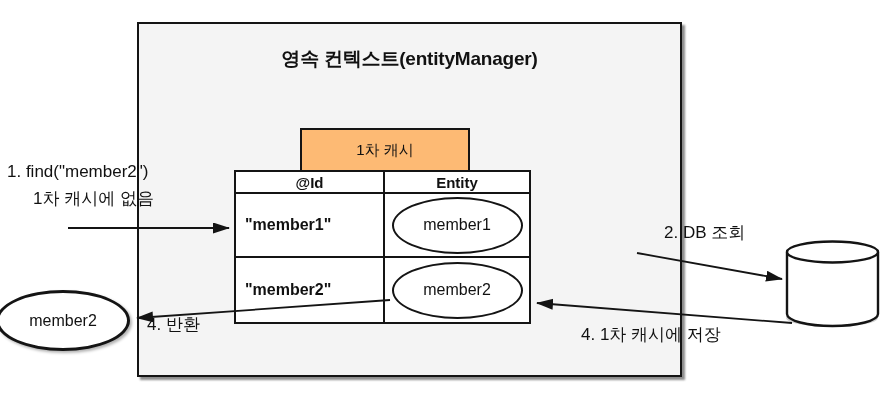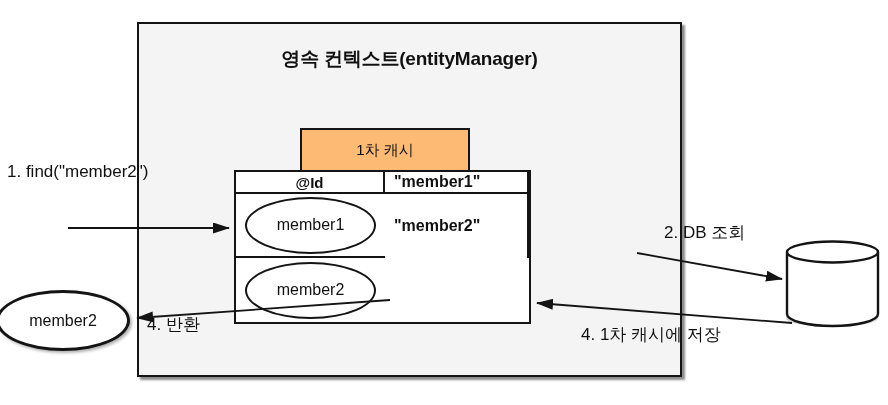--- a/index.html
+++ b/index.html
@@ -119,20 +119,23 @@
   </div>
 
   <div class="cache-label-box">
     <span>1차 캐시</span>
   </div>
 
   <div class="cache-table">
     <div class="cell header col-first row-border">
       <span>@Id</span>
     </div>
+    <div class="cell header row-border">
+      <span>Entity</span>
+    </div>
 
     <div class="cell id-cell col-first row-border">
       <span>"member1"</span>
     </div>
     <div class="cell entity-cell row-border">
       <div class="entity-ellipse">
         <span>member1</span>
       </div>
     </div>
 
@@ -146,20 +149,21 @@
     </div>
   </div>
 
   <div class="result-ellipse">
     <span>member2</span>
   </div>
 
   <div class="db-label">DB</div>
 
   <div class="note note-find-1">1. find("member2")</div>
+  <div class="note note-find-2">1차 캐시에 없음</div>
   <div class="note note-step2">2. DB 조회</div>
   <div class="note note-step3">4. 1차 캐시에 저장</div>
   <div class="note note-step4">4. 반환</div>
 
   <svg class="overlay" viewBox="0 0 888 405" xmlns="http://www.w3.org/2000/svg">
     <defs>
       <marker id="ah" markerUnits="userSpaceOnUse" markerWidth="20" markerHeight="14" refX="16" refY="5.5" orient="auto">
         <path d="M0,0 L17,5.5 L0,11 Z" fill="#141414"></path>
       </marker>
     </defs>

